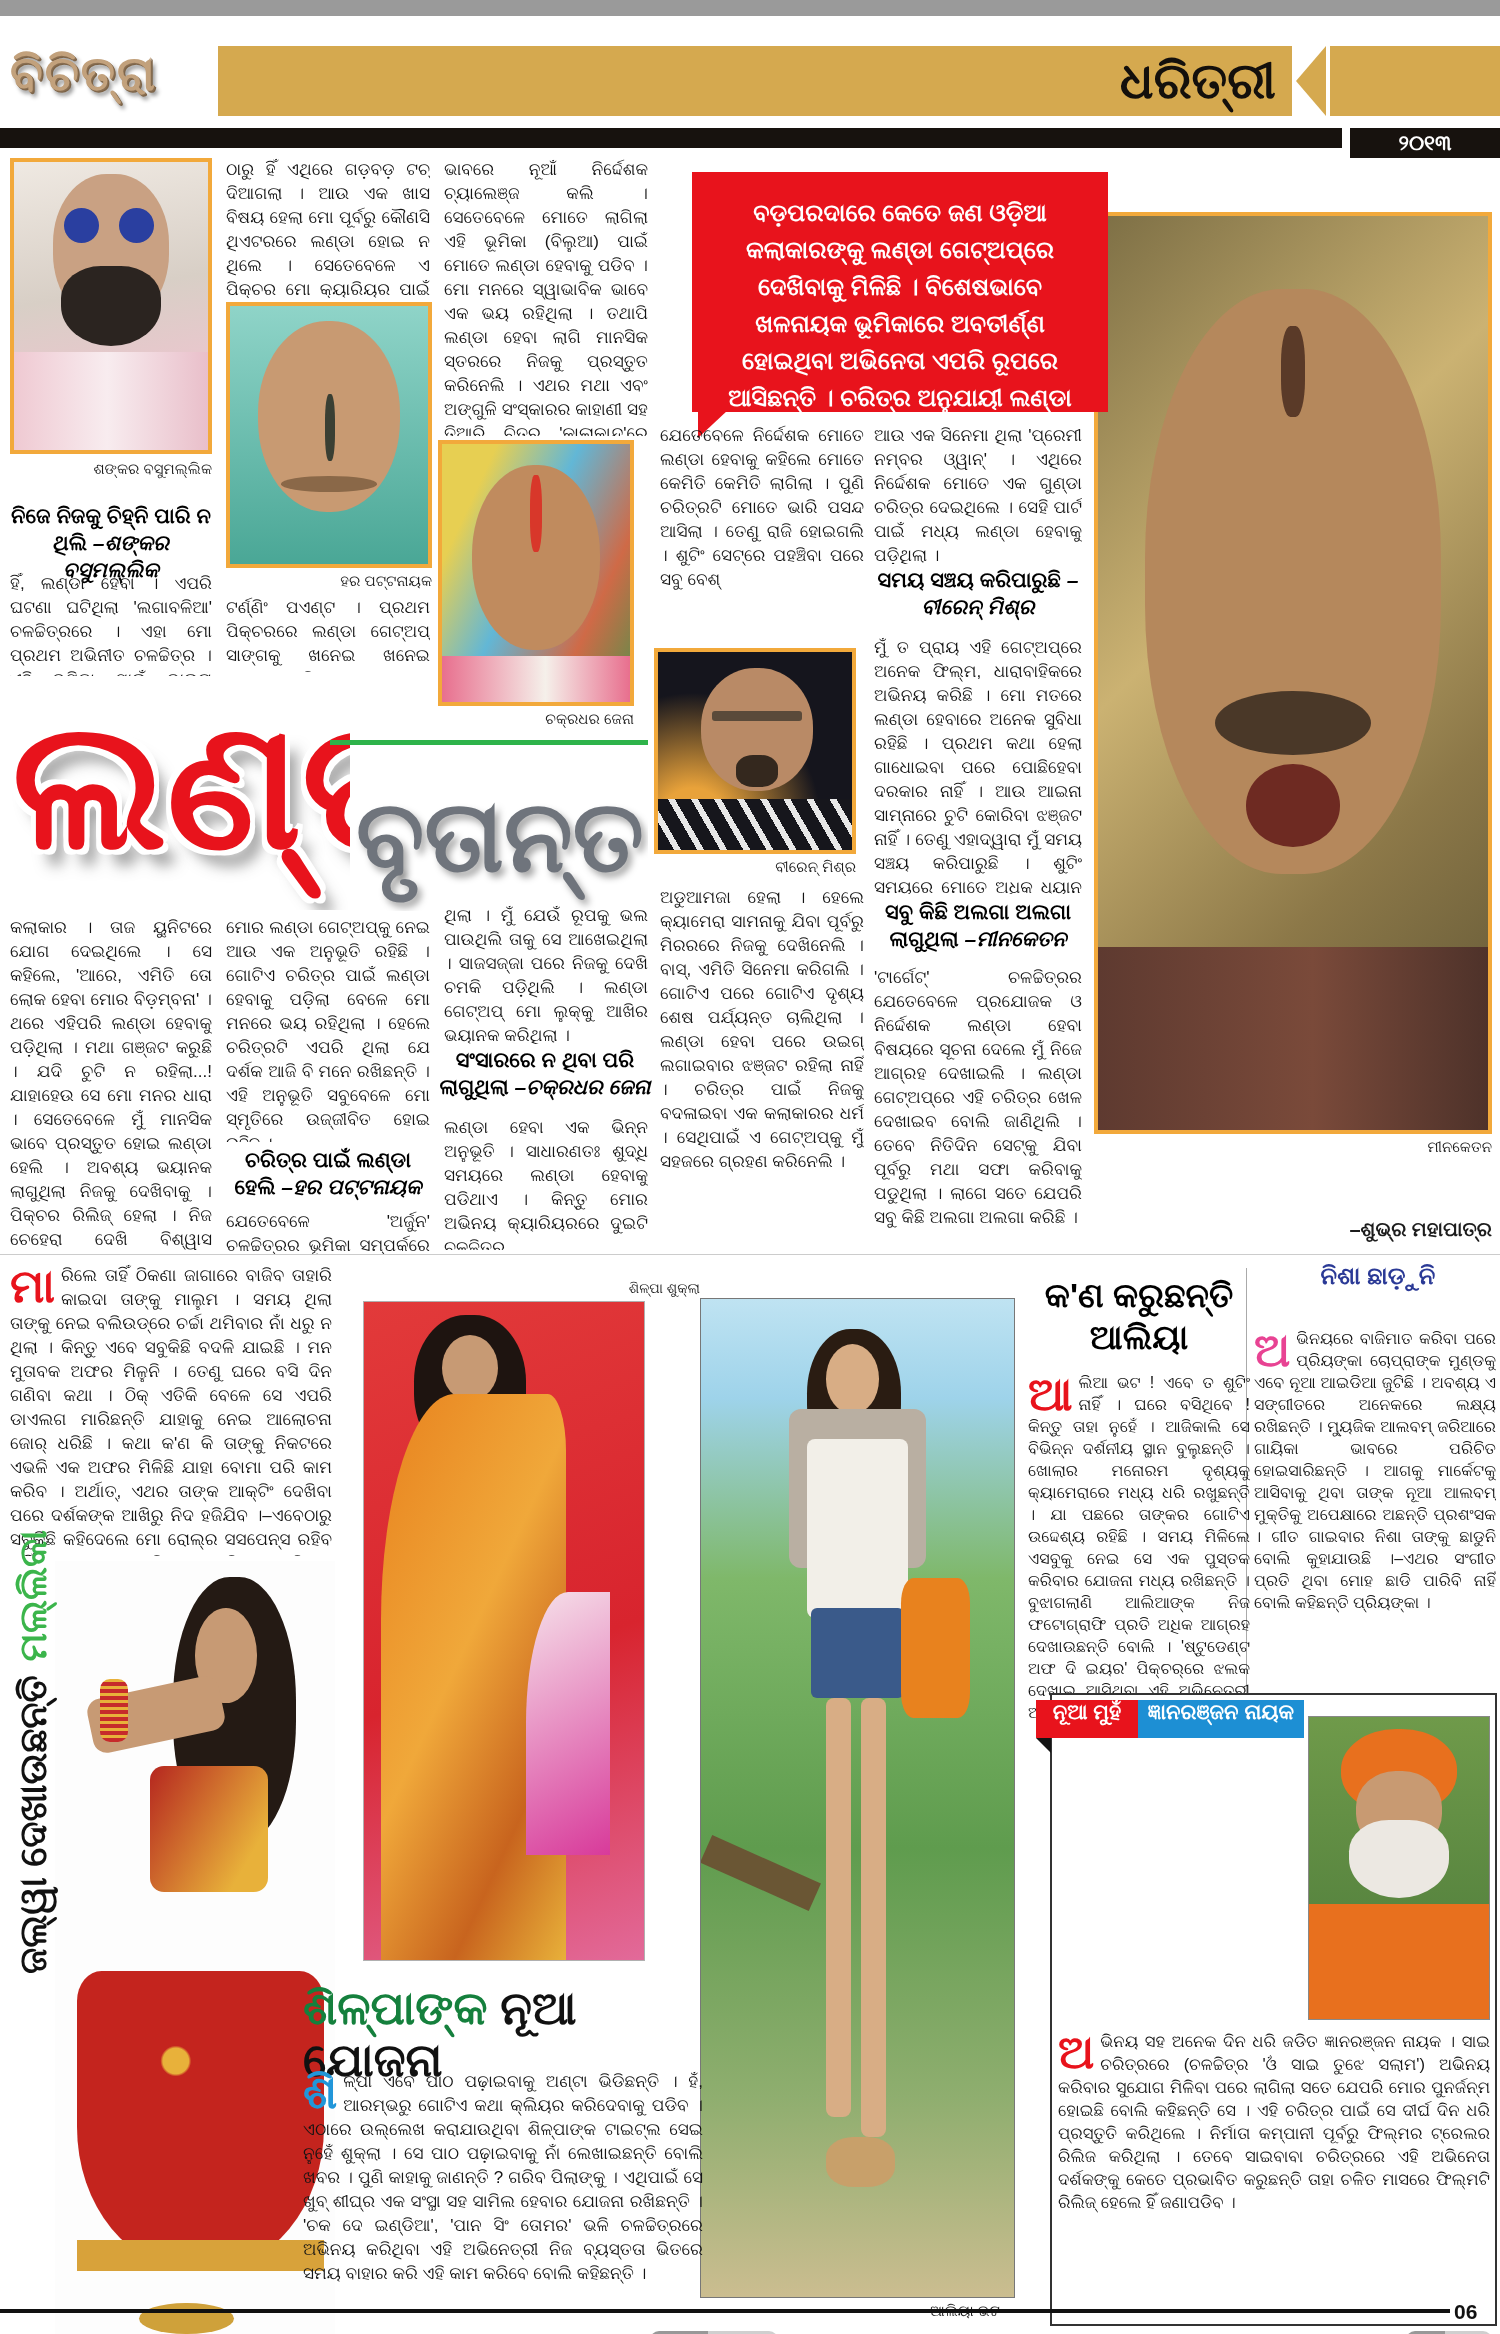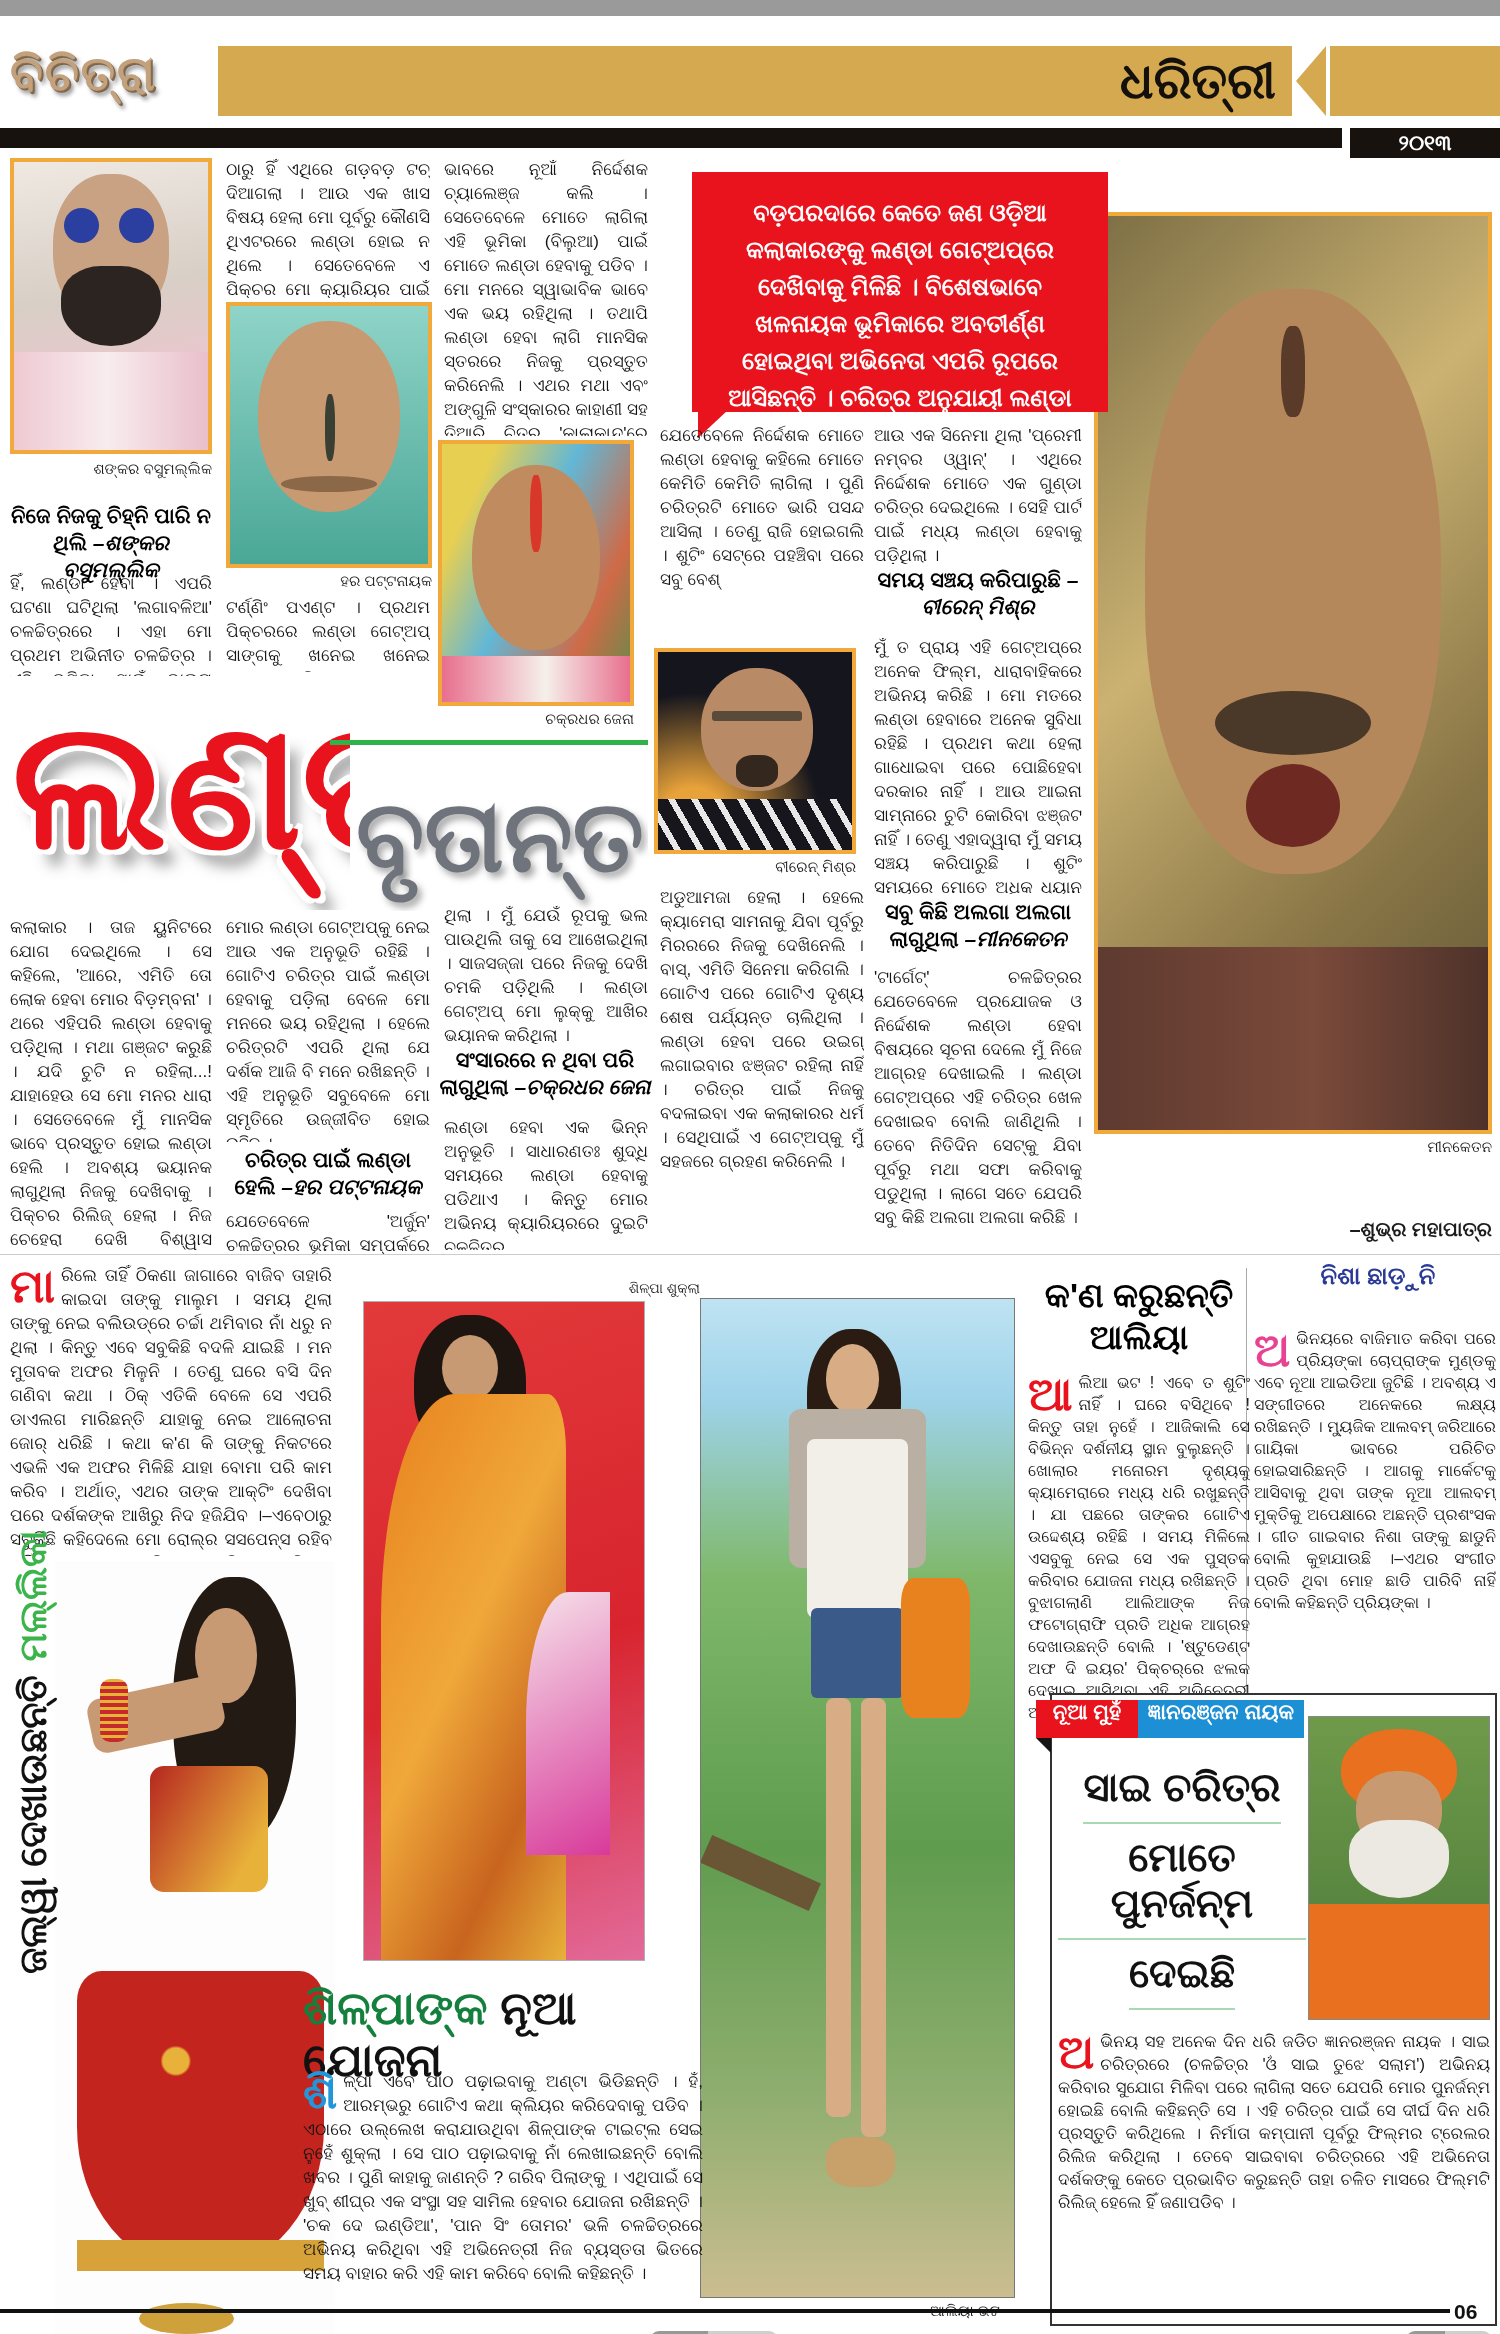--- a/index.html
+++ b/index.html
@@ -200,25 +200,20 @@
   </div>
 
   <div class="abs" style="left:1050px;top:1677px;width:447px;height:633px;border:2px solid #333;box-sizing:border-box;background:#fff;"></div>
   <div class="tab abs" style="left:1036px;top:1684px;width:102px;height:38px;background:#e8131c;">
     <span>ନୂଆ ମୁହଁ</span>
   </div>
   <div class="abs" style="left:1036px;top:1722px;width:0;height:0;border-top:15px solid #141414;border-left:15px solid transparent;"></div>
   <div class="tab abs" style="left:1138px;top:1684px;width:166px;height:38px;background:#1d8fd4;">
     <span>ଜ୍ଞାନରଞ୍ଜନ ନାୟକ</span>
   </div>
-  <div class="sai-h abs" style="left:1058px;top:1748px;width:248px;">
-    <span>ସାଇ ଚରିତ୍ର</span><br>
-    <span>ମୋତେ ପୁନର୍ଜନ୍ମ</span><br>
-    <span>ଦେଇଛି</span>
-  </div>
   <div class="photo abs" style="left:1308px;top:1700px;width:182px;height:304px;border:1px solid #888;background:linear-gradient(180deg,#6f9a4a,#4c7a3a);">
     <div class="pp" style="left:18%;top:4%;width:64%;height:28%;border-radius:48%;background:#e8701e;"></div>
     <div class="pp" style="left:26%;top:18%;width:48%;height:26%;border-radius:46%;background:#c89a72;"></div>
     <div class="pp" style="left:22%;top:34%;width:56%;height:26%;border-radius:40% 40% 50% 50%;background:#ece8e2;"></div>
     <div class="pp" style="left:0;top:62%;width:100%;height:38%;background:#e8701e;"></div>
   </div>
   <div class="body-t abs" style="left:1058px;top:2014px;width:432px;height:286px;font-size:16.5px;line-height:23px;">
     <span class="dc" style="color:#e8131c;">ଅ</span><span>ଭିନୟ ସହ ଅନେକ ଦିନ ଧରି ଜଡିତ ଜ୍ଞାନରଞ୍ଜନ ନାୟକ । ସାଇ ଚରିତ୍ରରେ (ଚଳଚ୍ଚିତ୍ର 'ଓଁ ସାଇ ତୁଝେ ସଲାମ') ଅଭିନୟ କରିବାର ସୁଯୋଗ ମିଳିବା ପରେ ଲାଗିଲା ସତେ ଯେପରି ମୋର ପୁନର୍ଜନ୍ମ ହୋଇଛି ବୋଲି କହିଛନ୍ତି ସେ । ଏହି ଚରିତ୍ର ପାଇଁ ସେ ଦୀର୍ଘ ଦିନ ଧରି ପ୍ରସ୍ତୁତି କରିଥିଲେ । ନିର୍ମାତା କମ୍ପାନୀ ପୂର୍ବରୁ ଫିଲ୍ମର ଟ୍ରେଲର ରିଲିଜ କରିଥିଲା । ତେବେ ସାଇବାବା ଚରିତ୍ରରେ ଏହି ଅଭିନେତା ଦର୍ଶକଙ୍କୁ କେତେ ପ୍ରଭାବିତ କରୁଛନ୍ତି ତାହା ଚଳିତ ମାସରେ ଫିଲ୍ମଟି ରିଲିଜ୍ ହେଲେ ହିଁ ଜଣାପଡିବ ।</span>
   </div>
 

